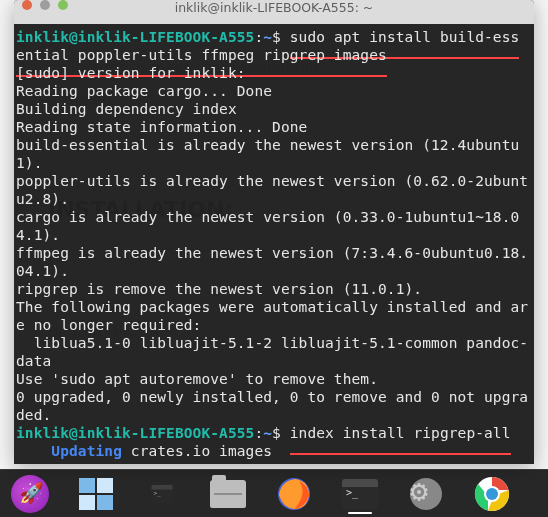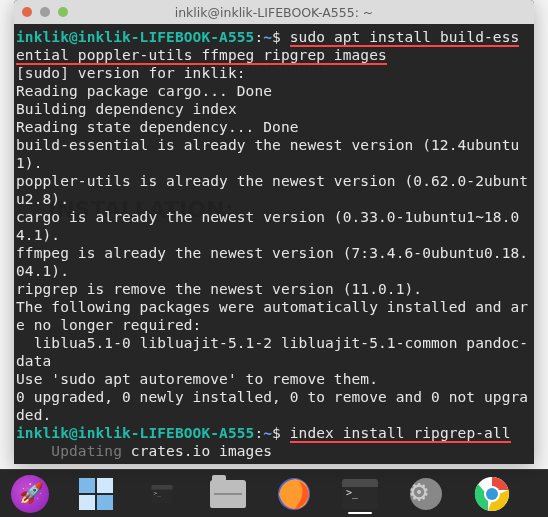--- a/index.html
+++ b/index.html
@@ -37,21 +37,21 @@
     background: #1a1a1a;
     opacity: 0.94;
     border-radius: 4px 4px 0 0;
     overflow: hidden;
     box-shadow: 0 4px 20px rgba(0,0,0,0.3);
   }
   .titlebar {
     height: 24px;
     background: rgba(235,235,235,0.92);
     display: flex;
-    align-items: center;
+    align-items: flex-start;
     padding: 0 8px;
     font-family: "DejaVu Sans", sans-serif;
     font-size: 12.5px;
     color: #555;
     position: relative;
   }
   .traffic { display: flex; gap: 8px; }
   .dot { width: 10px; height: 10px; border-radius: 50%; }
   .dot.close { background: #e0603f; }
   .dot.min   { background: #999; }
@@ -66,24 +66,24 @@
     white-space: pre-wrap;
     word-break: break-all;
     letter-spacing: 0.1px;
   }
   .prompt-user { color: #14b8a6; font-weight: bold; }
   .prompt-sep  { color: #e6e6e6; }
   .prompt-path { color: #5a9cff; font-weight: bold; }
   .cmd { color: #e6e6e6; }
   .cmd.marked {
     border-bottom: 2px solid #ff3a3a;
-    padding-bottom: 0px;
+    padding-bottom: 12px;
     display: inline;
   }
-  .updating { color: #737373; font-weight: normal; }
+  .updating { color: #3b82f6; font-weight: bold; }
 
   
   .dock {
     position: absolute;
     left: 0; right: 0; bottom: 0;
     height: 48px;
     background: rgba(10,10,10,0.88);
     display: flex;
     align-items: center;
     gap: 26px;
@@ -135,21 +135,21 @@
       <div class="dot max"></div>
     </div>
     <div class="title">inklik@inklik-LIFEBOOK-A555: ~</div>
   </div>
 
   <div class="term-body"><span class="prompt-user">inklik@inklik-LIFEBOOK-A555</span><span class="prompt-sep">:</span><span class="prompt-path">~</span><span class="prompt-sep">$</span> <span class="cmd marked">sudo apt install build-ess</span>
 <span class="cmd marked">ential poppler-utils ffmpeg ripgrep images</span>
 <span>[sudo] version for inklik:</span>
 <span>Reading package cargo... Done</span>
 <span>Building dependency index</span>
-<span>Reading state dependency... Done</span>
+<span>Reading state information... Done</span>
 <span>build-essential is already the newest version (12.4ubuntu1).</span>
 <span>poppler-utils is already the newest version (0.62.0-2ubuntu2.8).</span>
 <span>cargo is already the newest version (0.33.0-1ubuntu1~18.04.1).</span>
 <span>ffmpeg is already the newest version (7:3.4.6-0ubuntu0.18.04.1).</span>
 <span>ripgrep is remove the newest version (11.0.1).</span>
 <span>The following packages were automatically installed and are no longer required:</span>
 <span>  liblua5.1-0 libluajit-5.1-2 libluajit-5.1-common pandoc-data</span>
 <span>Use 'sudo apt autoremove' to remove them.</span>
 <span>0 upgraded, 0 newly installed, 0 to remove and 0 not upgraded.</span>
 <span class="prompt-user">inklik@inklik-LIFEBOOK-A555</span><span class="prompt-sep">:</span><span class="prompt-path">~</span><span class="prompt-sep">$</span> <span class="cmd marked">index install ripgrep-all</span>

